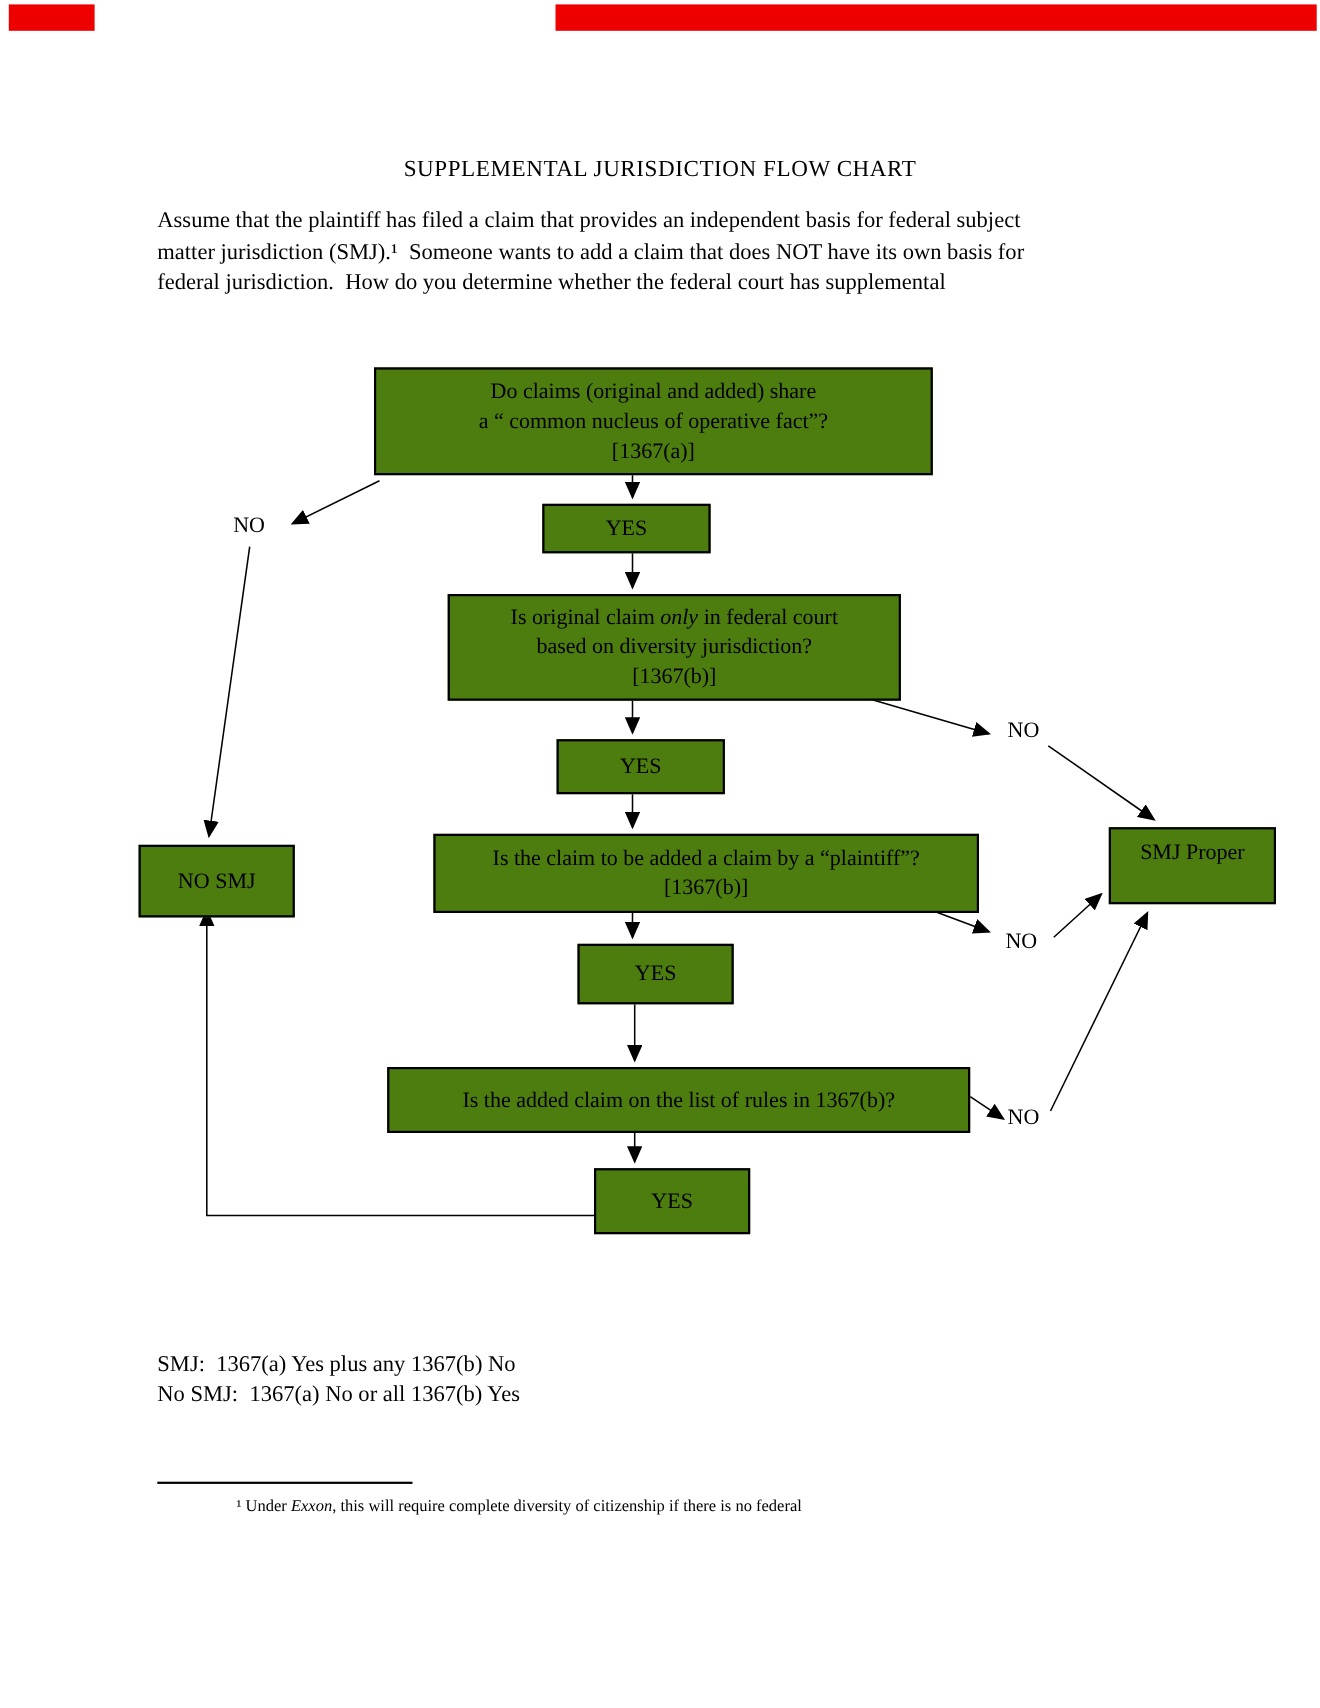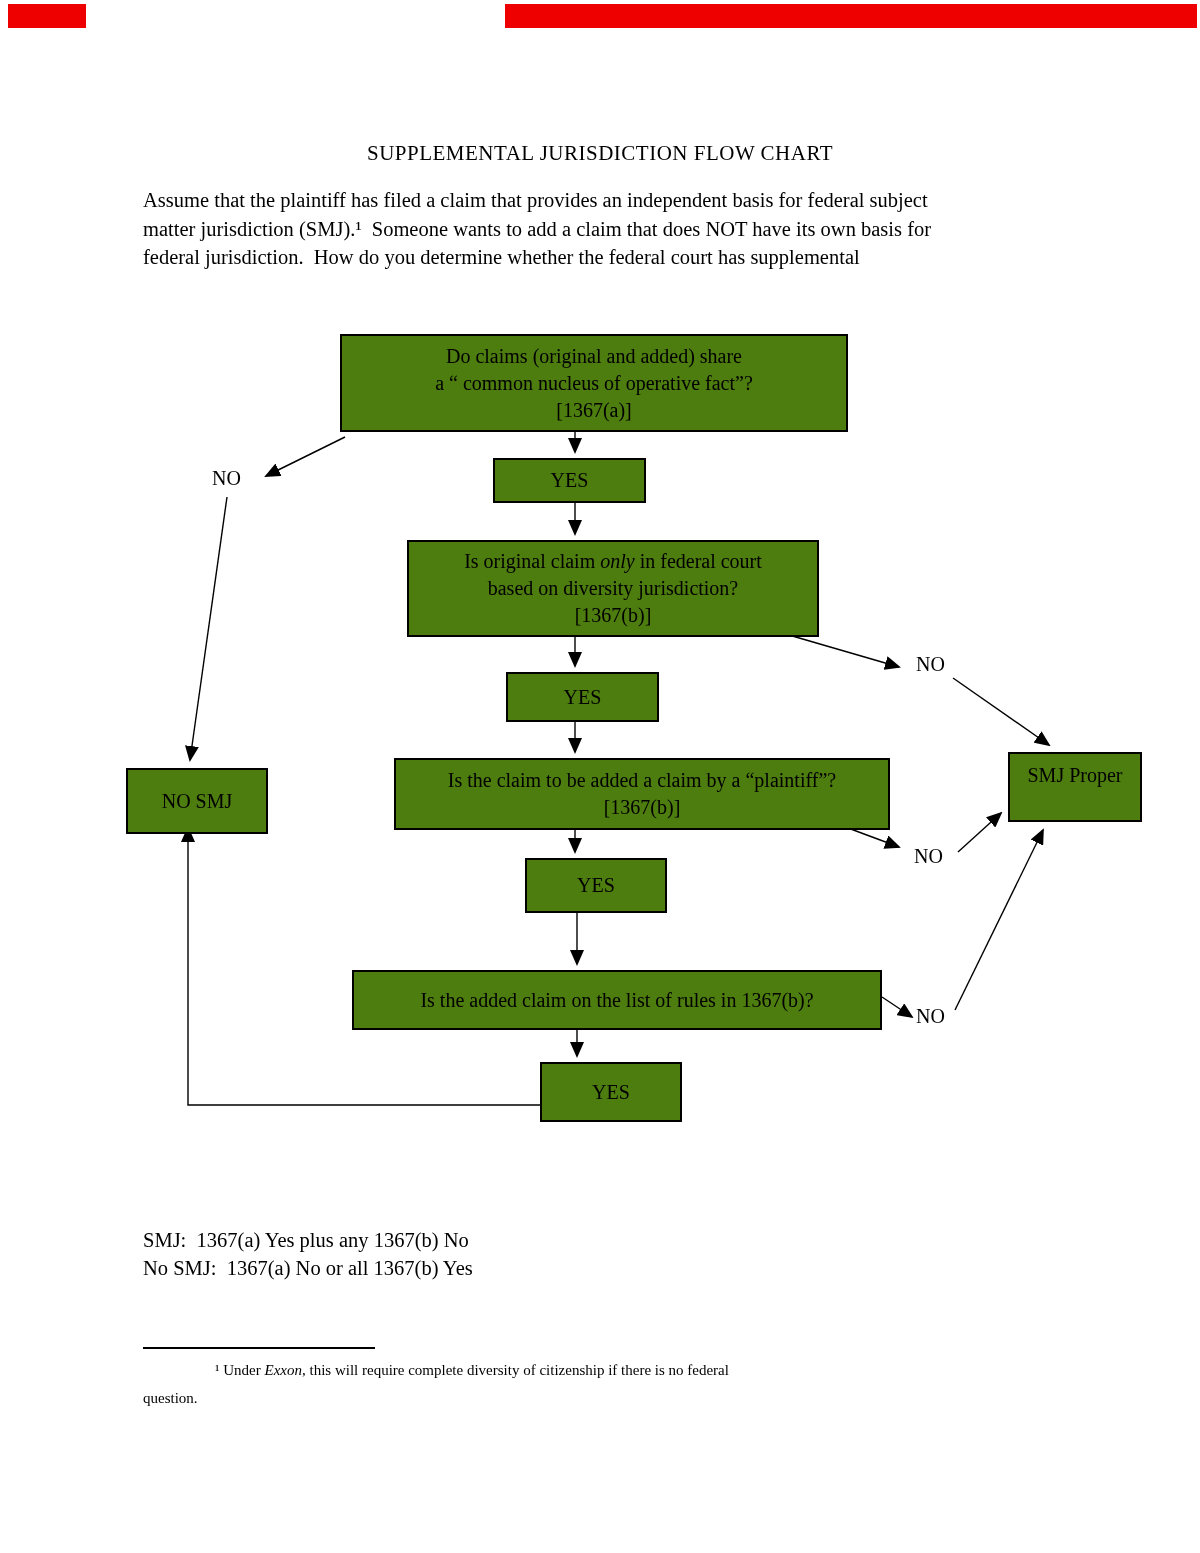--- a/index.html
+++ b/index.html
@@ -66,21 +66,21 @@
   #q3 { left: 352px; top: 758px; width: 496px; height: 72px; margin-left: 42px; }
   #q4 { left: 352px; top: 970px; width: 530px; height: 60px; }
 
   #yes1 { left: 493px; top: 458px; width: 153px; height: 45px; }
   #yes2 { left: 506px; top: 672px; width: 153px; height: 50px; }
   #yes3 { left: 525px; top: 858px; width: 142px; height: 55px; }
   #yes4 { left: 540px; top: 1062px; width: 142px; height: 60px; }
 
   #no-smj { left: 126px; top: 768px; width: 142px; height: 66px; }
   #smj-proper {
-    left: 1008px; top: 752px; width: 134px; height: 70px;
+    left: 1008px; top: 752px; width: 152px; height: 70px;
     justify-content: flex-start; padding-top: 8px;
   }
 
   .no-label {
     position: absolute;
     font-size: 20px;
     white-space: pre;
   }
   #no-left  { left: 212px; top: 467px; }
   #no-r1    { left: 916px; top: 653px; }
@@ -185,14 +185,13 @@
 <div id="no-r3" class="no-label">NO</div>
 
 <div id="summary">
   <div class="line">SMJ:  1367(a) Yes plus any 1367(b) No</div>
   <div class="line">No SMJ:  1367(a) No or all 1367(b) Yes</div>
 </div>
 
 <div id="footnote-rule"></div>
 <div id="footnote">
   <div class="fn-line1"><span>¹ Under </span><span class="em">Exxon</span><span>, this will require complete diversity of citizenship if there is no federal</span></div>
-  <div class="fn-line2">question.</div>
 </div>
 
 </body></html>

